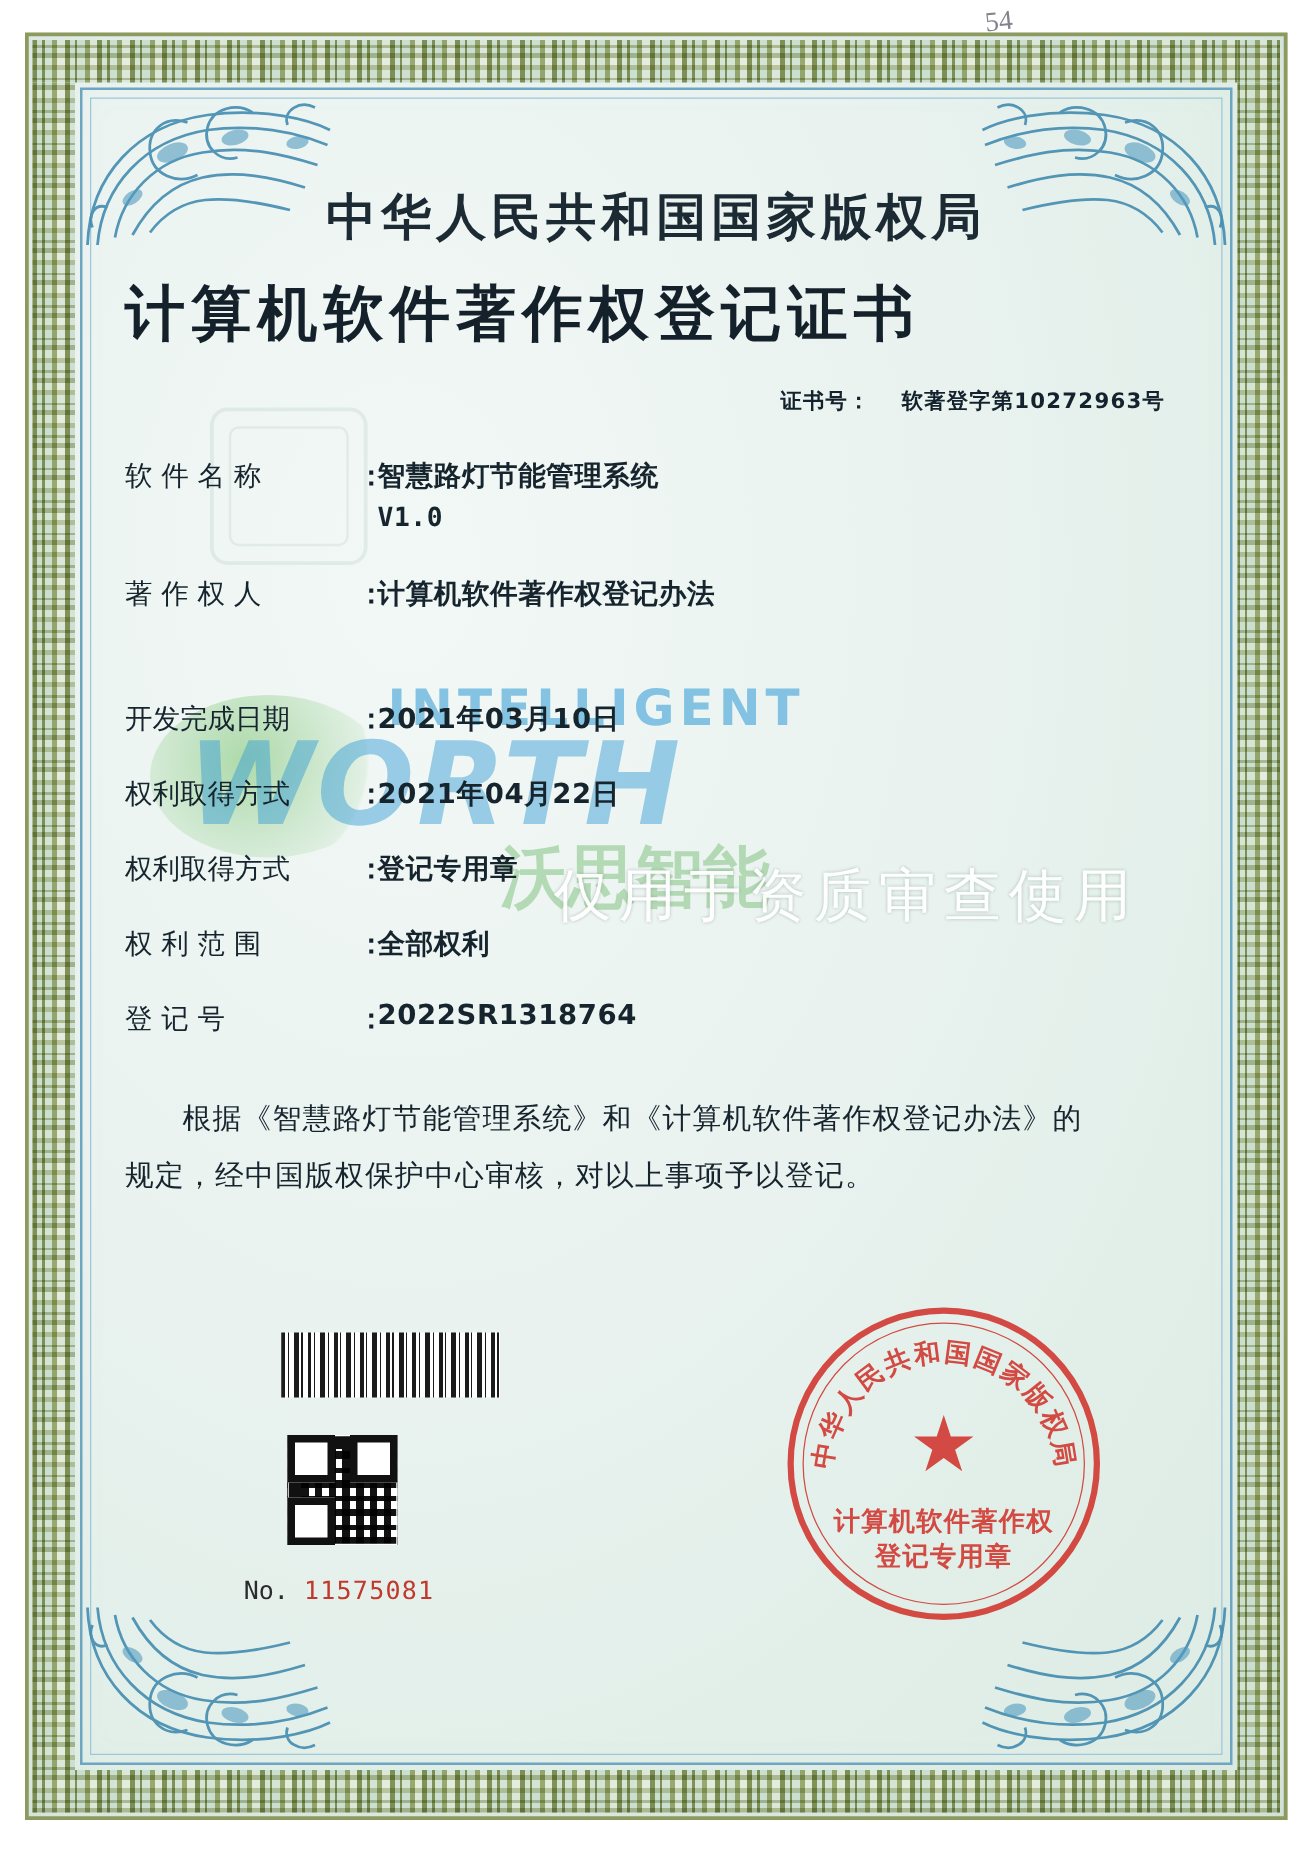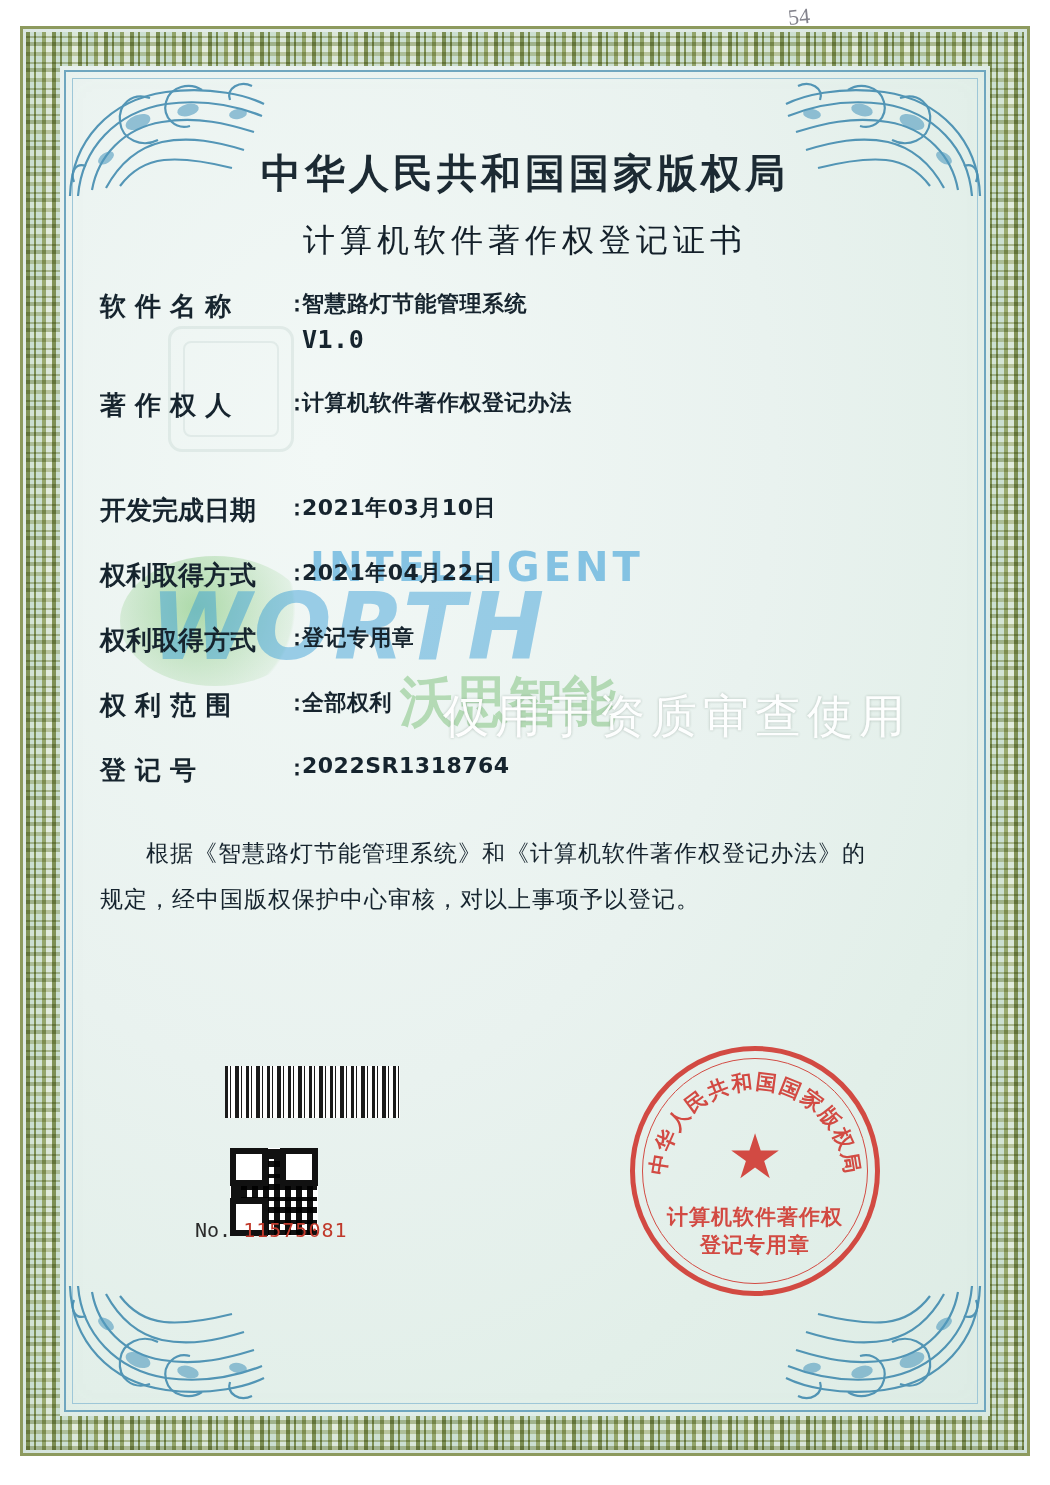--- a/index.html
+++ b/index.html
@@ -200,24 +200,23 @@
   .title-main {
     text-align: center;
     font-family: "DejaVu Sans", sans-serif;
     font-weight: bold;
     font-size: 40px;
     letter-spacing: 4px;
     color: #1c2a33;
     margin-bottom: 18px;
   }
   .title-sub {
-    text-align: center;
-    font-family: "DejaVu Sans", sans-serif;
-    font-weight: normal;
-    font-size: 32px;
+    font-family: "DejaVu Sans", sans-serif;
+    font-weight: bold;
+    font-size: 48px;
     letter-spacing: 5px;
     color: #14202a;
     margin-bottom: 26px;
   }
   .cert-no {
     text-align: right;
     padding-right: 18px;
     font-family: "DejaVu Sans", sans-serif;
     font-weight: bold;
     font-size: 17px;
@@ -231,43 +230,43 @@
     display: flex;
     align-items: flex-start;
     margin-bottom: 30px;
     font-size: 22px;
     color: #14202a;
   }
   .field .lbl {
     width: 186px;
     flex: 0 0 186px;
     font-family: "DejaVu Sans", sans-serif;
-    font-weight: bold;
-    font-size: 26px;
+    font-weight: normal;
+    font-size: 22px;
     letter-spacing: 0px;
     color: #16242e;
   }
   .field .colon {
     width: 16px;
     flex: 0 0 16px;
     font-family: "DejaVu Sans", sans-serif;
     font-weight: bold;
   }
   .field .val {
     font-family: "DejaVu Sans", sans-serif;
     font-weight: bold;
     font-size: 22px;
     color: #16242e;
     letter-spacing: .5px;
   }
   .field .val .line2 {
     display: block;
     font-family: "DejaVu Sans Mono", monospace;
     font-weight: bold;
-    font-size: 25px;
+    font-size: 21px;
     margin-top: 6px;
   }
   .spacer-lg { height: 40px; }
 
   .statement {
     margin-top: 42px;
     font-family: "DejaVu Sans", sans-serif;
     font-size: 23px;
     line-height: 2.0;
     color: #16242e;
@@ -317,21 +316,21 @@
     border: 6px solid #111;
     background: #fff;
   }
   .qr-f.a { left: 0; top: 0; }
   .qr-f.b { right: 0; top: 0; }
   .qr-f.c { left: 0; bottom: 0; }
 
   .serial {
     position: absolute;
     left: 175px;
-    top: 1192px;
+    top: 1234px;
     font-family: "DejaVu Sans Mono", monospace;
     font-size: 20px;
     color: #2b2b2b;
   }
   .serial .num {
     color: #c0392b;
     letter-spacing: 1px;
   }
 
   .issue-date {
@@ -496,20 +495,24 @@
       <div class="wm-text1">INTELLIGENT</div>
       <div class="wm-text2">WORTH</div>
       <div class="wm-text3">沃思智能</div>
     </div>
     <div class="wm-overlay">仅用于资质审查使用</div>
 
     <div class="content">
       <div class="title-main">中华人民共和国国家版权局</div>
       <div class="title-sub">计算机软件著作权登记证书</div>
 
+      <div class="cert-no">
+        <span class="lbl">证书号：</span>
+        <span class="val">软著登字第10272963号</span>
+      </div>
 
       <div class="field">
         <span class="lbl">软 件 名 称</span>
         <span class="colon">：</span>
         <span class="val">
           <span>智慧路灯节能管理系统</span>
           <span class="line2">V1.0</span>
         </span>
       </div>
 

